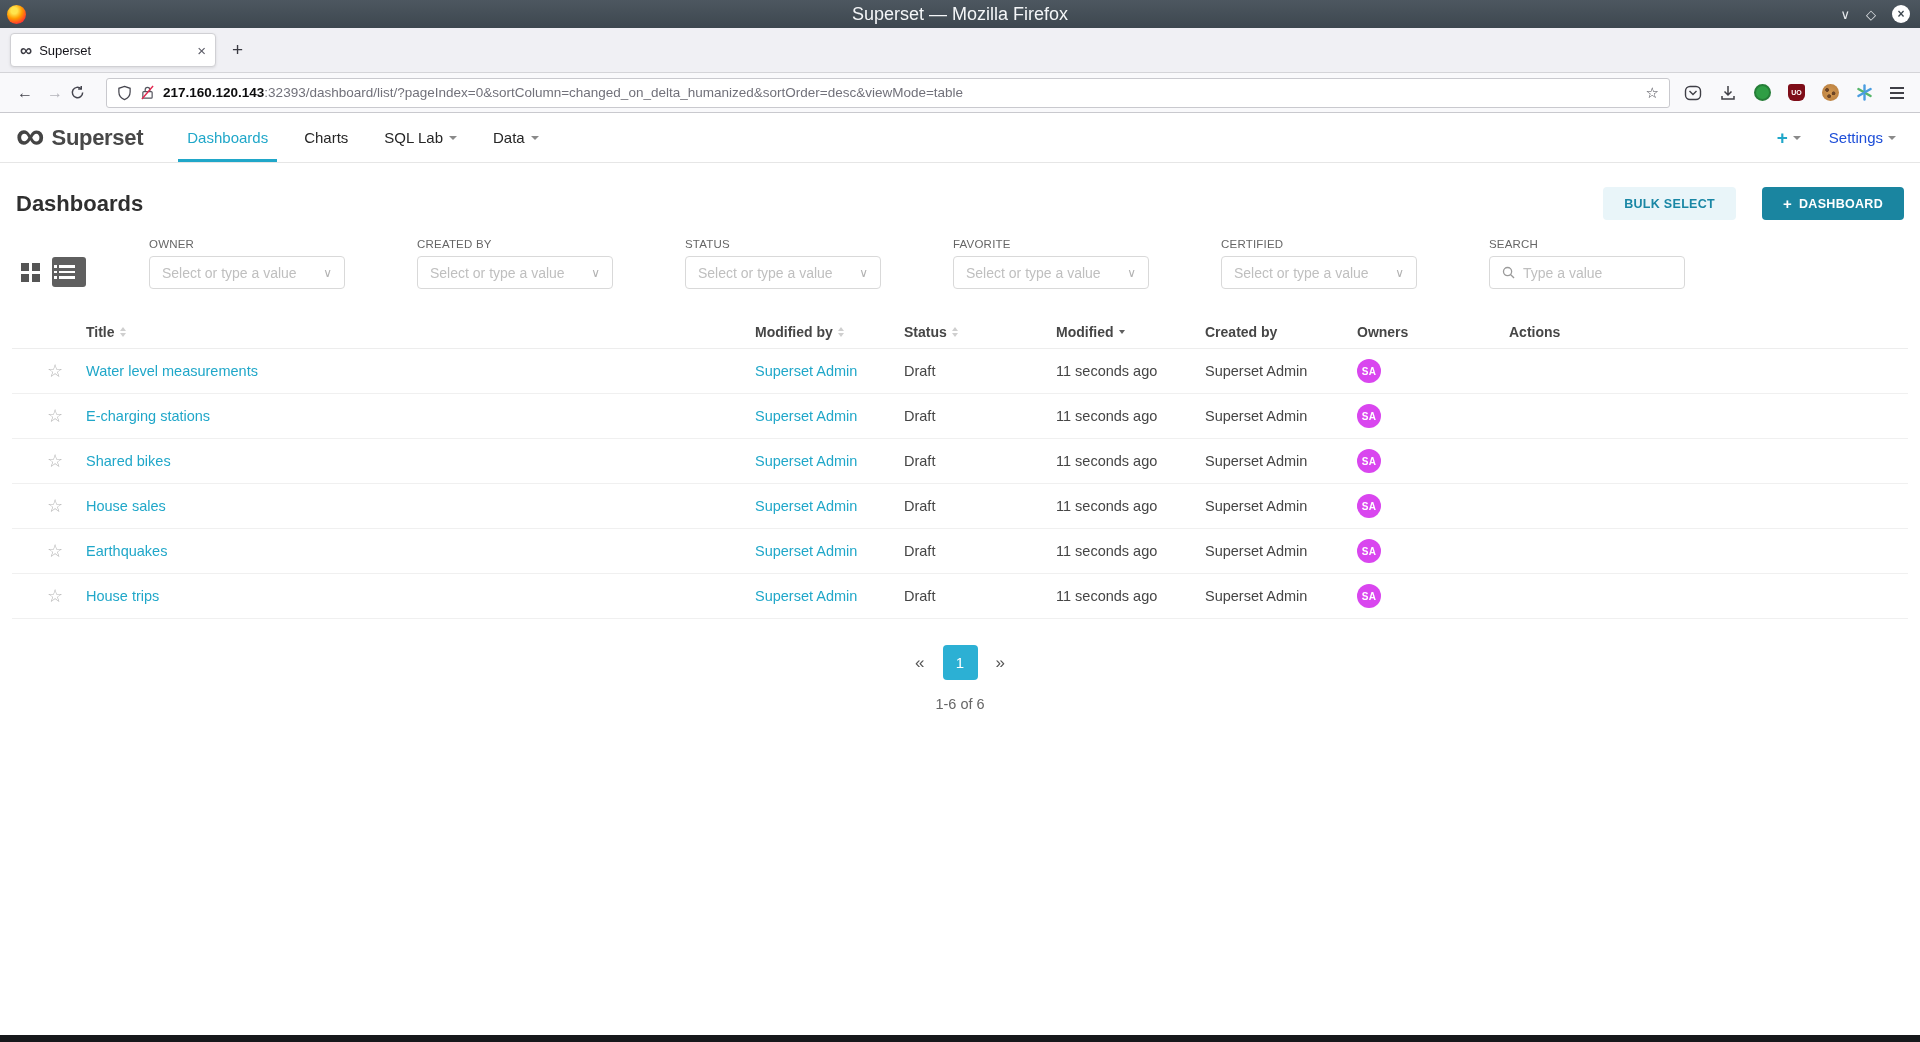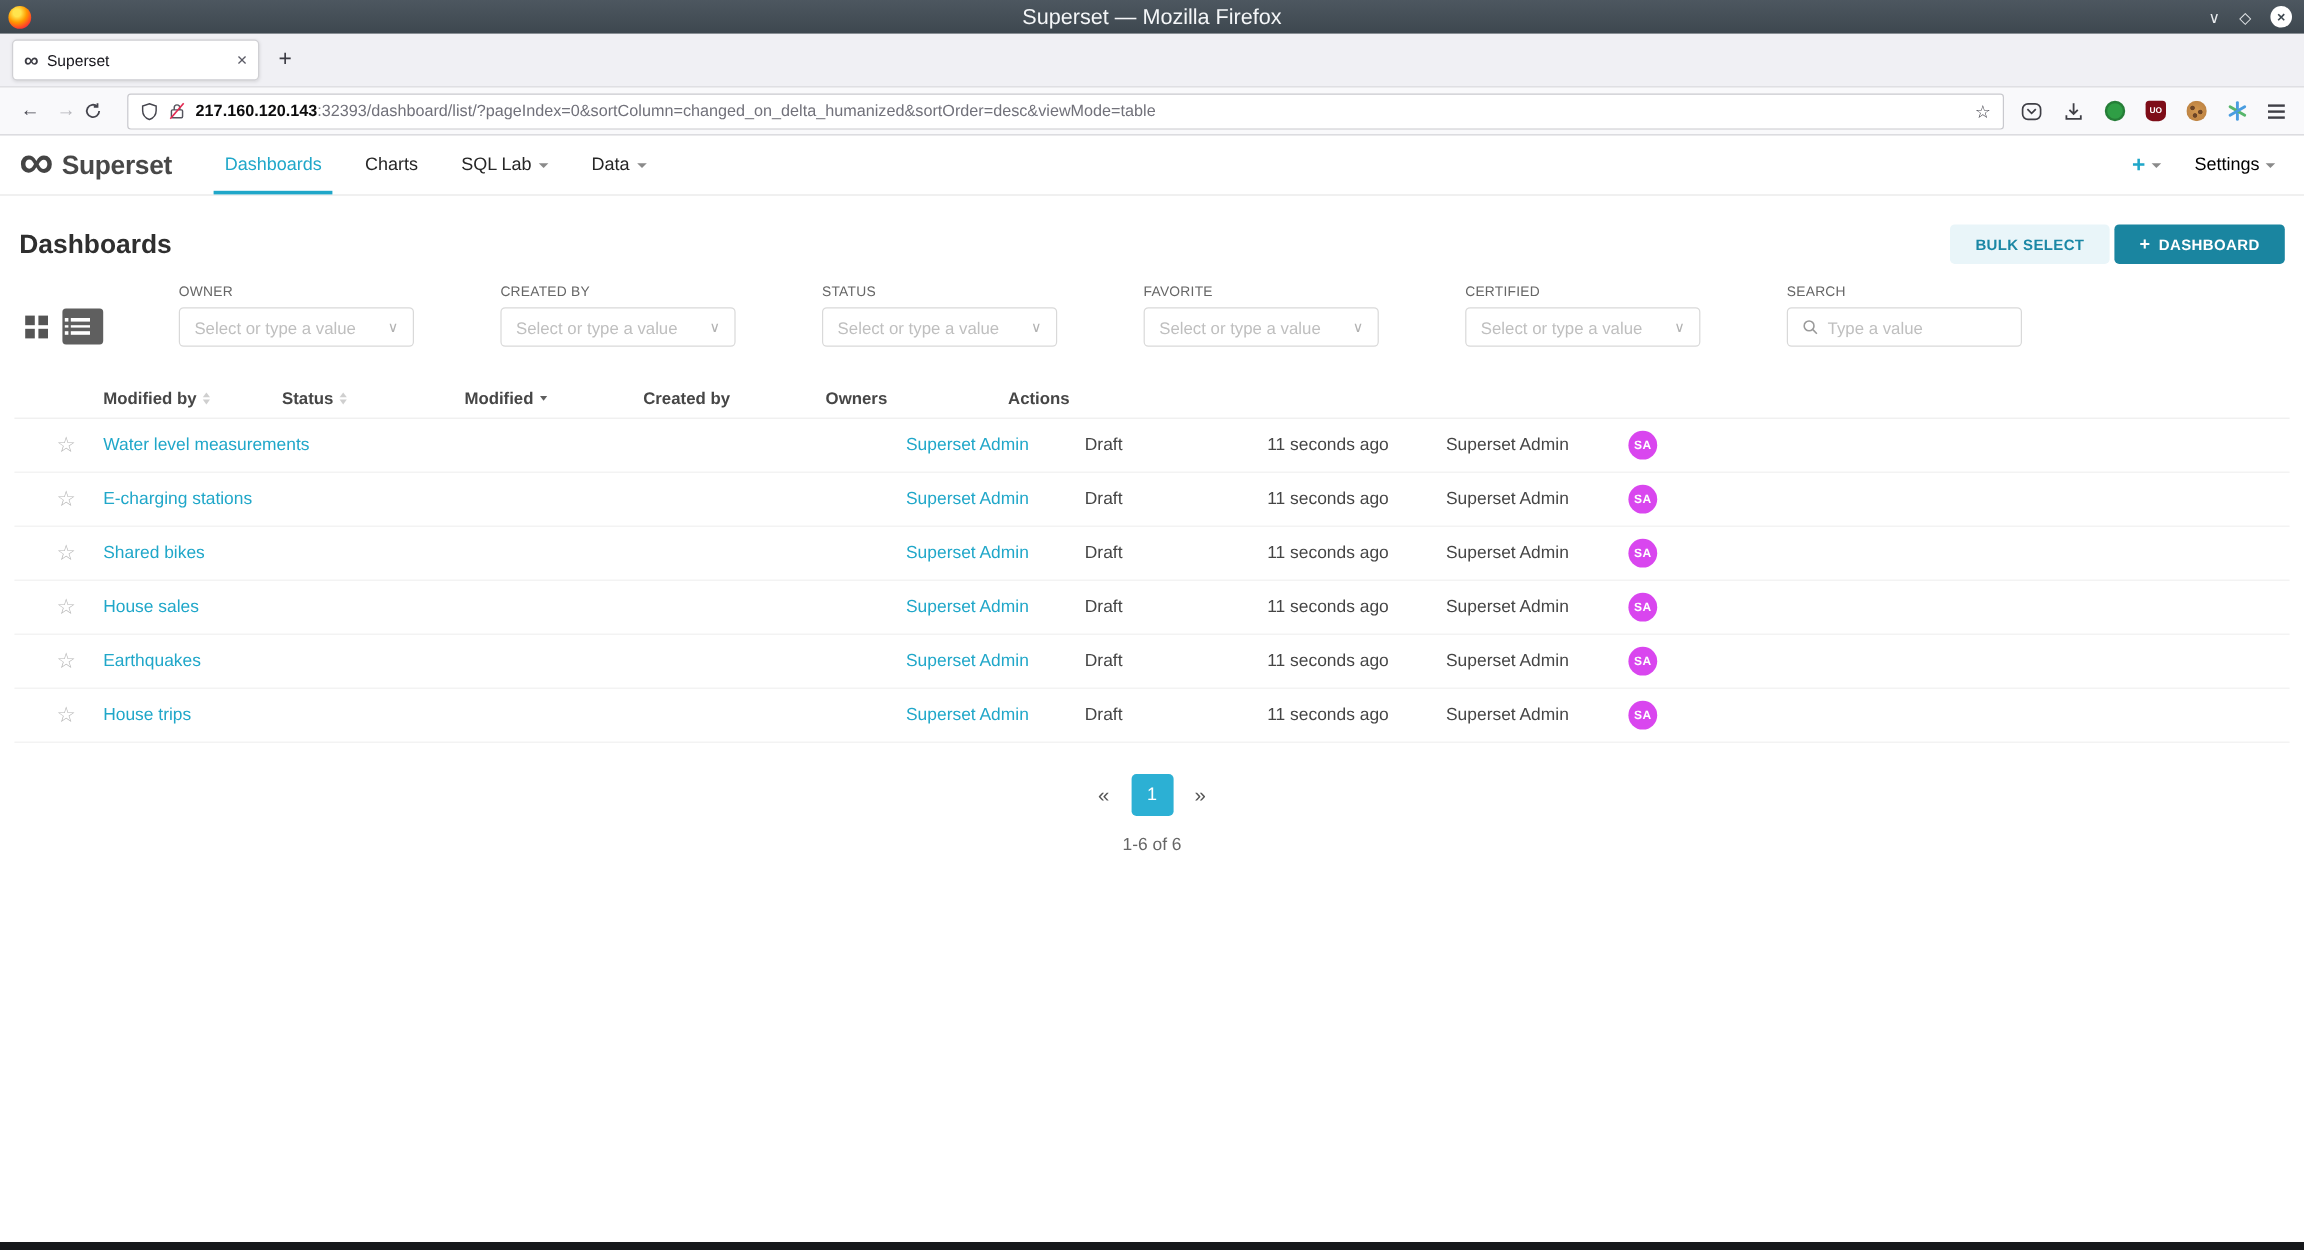--- a/index.html
+++ b/index.html
@@ -62,21 +62,21 @@
   .snav-item.active::after { content:""; position:absolute; left:0; right:0; bottom:0; height:3px; background:#20a7c9; }
   .caret-down { width:0; height:0; border-left:4px solid transparent; border-right:4px solid transparent;
     border-top:4px solid #8a8a8a; display:inline-block; }
   .snav-right { margin-left:auto; display:flex; align-items:center; gap:28px; padding-right:8px; }
   .plus-menu { display:flex; align-items:center; gap:5px; }
   .plus-glyph { color:#20a7c9; font-size:19px; font-weight:bold; }
 
   
   .page-head { display:flex; align-items:center; padding:24px 16px 16px 16px; }
   .page-title { font-size:22px; font-weight:600; color:#2f2f2f; }
-  .head-btns { margin-left:auto; display:flex; gap:4px; }
+  .head-btns { margin-left:auto; display:flex; gap:26px; }
   .btn { height:33px; border-radius:4px; font-size:12.5px; font-weight:bold; letter-spacing:.3px;
     display:flex; align-items:center; justify-content:center; padding:0 21px; }
   .btn-bulk { background:#e9f5f9; color:#1a87a5; }
   .btn-primary { background:#1a85a0; color:#fff; gap:7px; }
   .btn-plus { font-size:15px; font-weight:bold; }
 
   
   .filterbar { display:flex; align-items:flex-end; padding:2px 16px 12px 16px; }
   .view-toggles { display:flex; align-items:center; gap:8px; margin-right:20px; margin-bottom:2px; }
   .grid-ico { width:28px; height:28px; display:grid; grid-template-columns:8px 8px; grid-template-rows:8px 8px;
@@ -229,21 +229,21 @@
   <div class="snav-item">
     <span>Data</span>
     <span class="caret-down"></span>
   </div>
   <div class="snav-right">
     <div class="plus-menu">
       <span class="plus-glyph">+</span>
       <span class="caret-down"></span>
     </div>
     <div class="plus-menu">
-      <span style="font-size:15px;color:#000000;">Settings</span>
+      <span style="font-size:15px;color:#1d4ed8;">Settings</span>
       <span class="caret-down"></span>
     </div>
   </div>
 </div>
 
 <div class="page-head">
   <div class="page-title">Dashboards</div>
   <div class="head-btns">
     <div class="btn btn-bulk">BULK SELECT</div>
     <div class="btn btn-primary">
@@ -312,20 +312,27 @@
           </svg>
       </span>
       <input placeholder="Type a value" style="">
     </div>
   </div>
 </div>
 
 <div class="tbl">
   <div class="trow thead">
     <div class="col-star"></div>
+    <div class="col-title hcell">
+      <span>Title</span>
+      <span class="sorter">
+          <i class="tri-up"></i>
+          <i class="tri-dn"></i>
+        </span>
+    </div>
     <div class="col-modby hcell">
       <span>Modified by</span>
       <span class="sorter">
           <i class="tri-up"></i>
           <i class="tri-dn"></i>
         </span>
     </div>
     <div class="col-status hcell">
       <span>Status</span>
       <span class="sorter">

